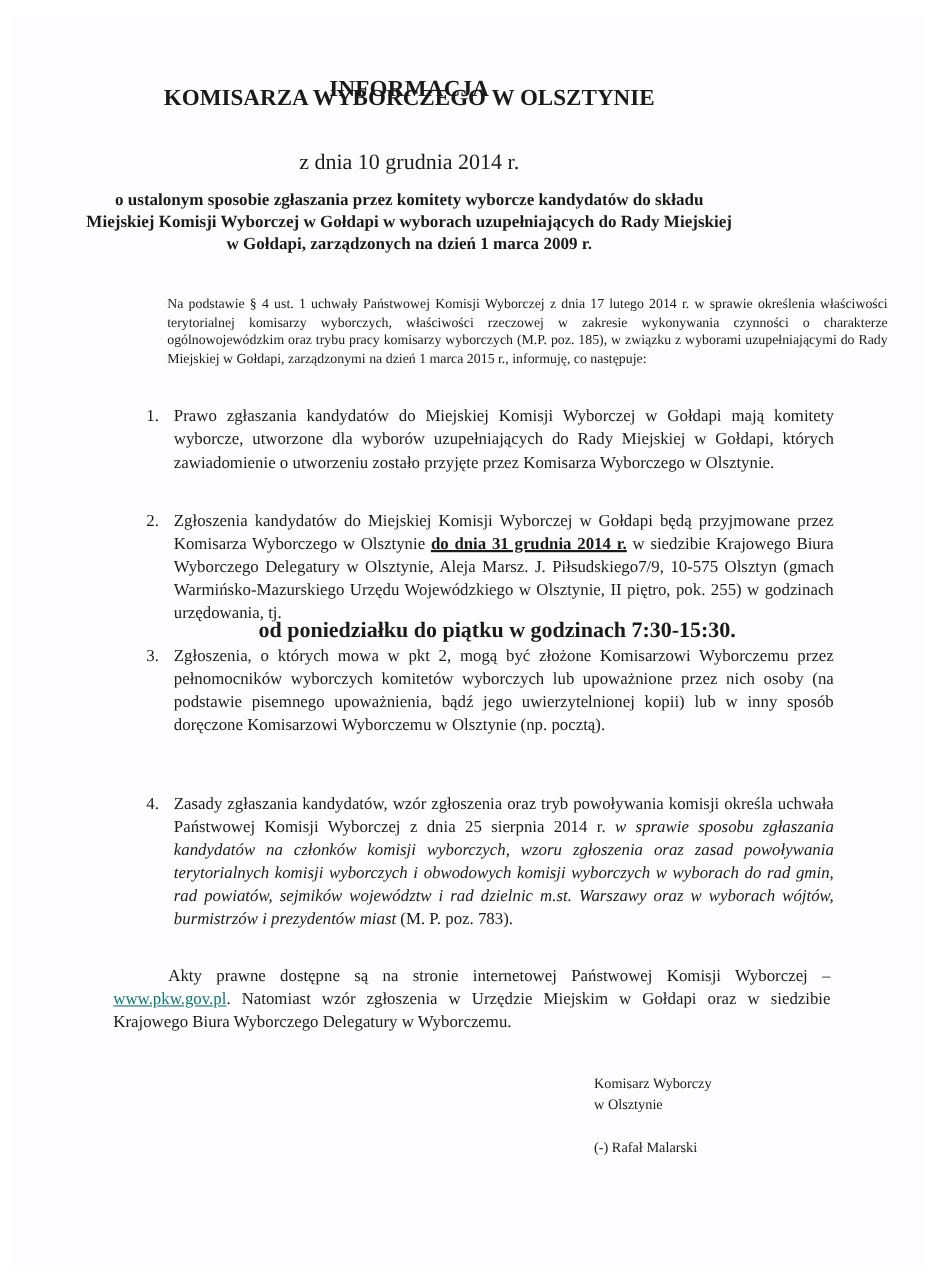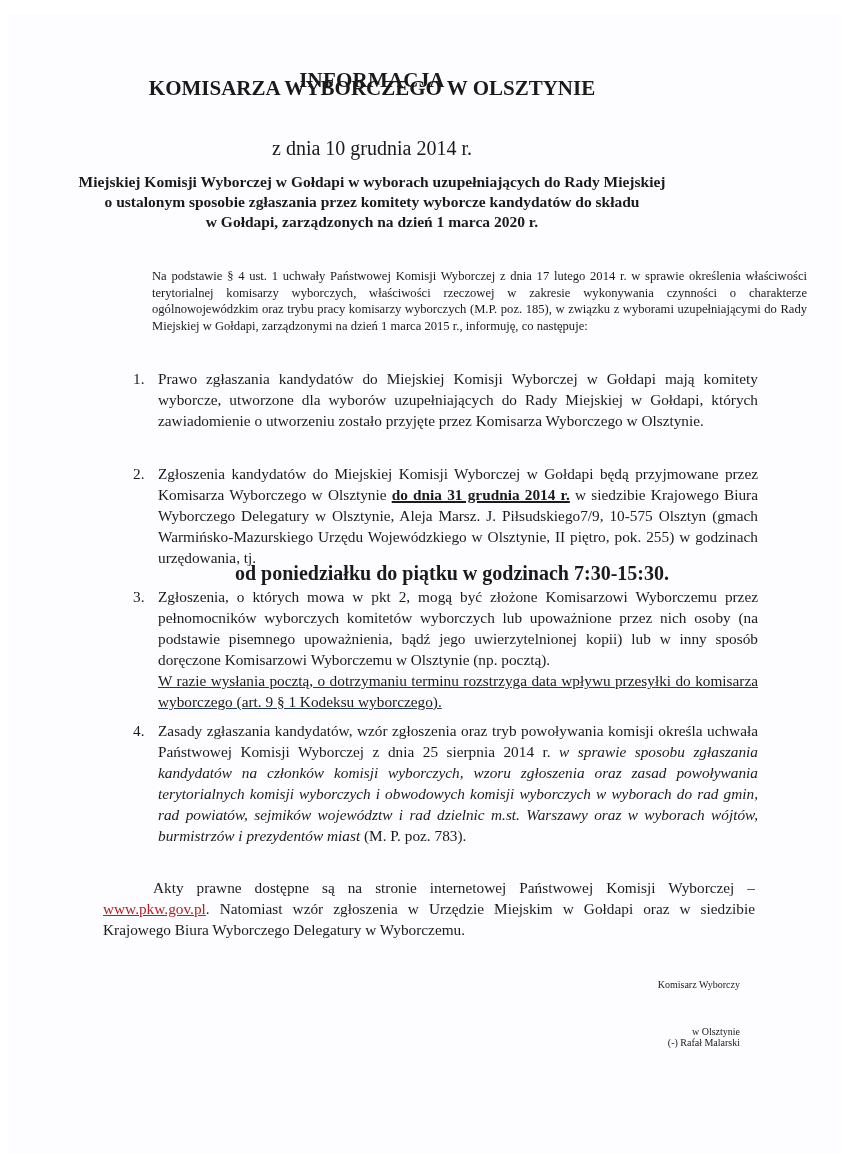--- a/index.html
+++ b/index.html
@@ -33,59 +33,58 @@
     .item4 { top: 720px; }
     .hours { top: 563px; left: 235px; font-size: 20px; font-weight: bold; line-height: 20px; }
     .u-date { font-weight: bold; text-decoration: underline; text-decoration-thickness: 2px; }
     .u-note { text-decoration: underline; text-decoration-color: #1f3a5c; }
     .it { font-style: italic; }
     .closing {
       left: 103px; width: 652px; top: 877px;
       font-size: 15.3px; line-height: 21px; text-align: justify;
     }
     .closing .indent { display: inline-block; width: 50px; }
-    .link { text-decoration: underline; color: #b91c1c; cursor: pointer; }
-    .sign { left: 540px; width: 200px; text-align: right; font-size: 10px; line-height: 20px; }
+    .link { text-decoration: underline; color: #0f766e; cursor: pointer; }
+    .sign { left: 540px; width: 200px; text-align: left; font-size: 13px; line-height: 20px; }
     .sign1 { top: 975px; }
-    .sign2 { top: 1022px; }
+    .sign2 { top: 994px; }
     .sign3 { top: 1033px; }
   </style>
 </head>
 <body>
 
 <div class="page"></div>
 
 <div class="abs center h-title">INFORMACJA</div>
 <div class="abs center h-sub">KOMISARZA WYBORCZEGO W OLSZTYNIE</div>
 <div class="abs center date">z dnia 10 grudnia 2014 r.</div>
 
 <div class="abs center subject">
+  <div>o ustalonym sposobie zgłaszania przez komitety wyborcze kandydatów do składu</div>
   <div>Miejskiej Komisji Wyborczej w Gołdapi w wyborach uzupełniających do Rady Miejskiej</div>
-  <div>o ustalonym sposobie zgłaszania przez komitety wyborcze kandydatów do składu</div>
-  <div>w Gołdapi, zarządzonych na dzień 1 marca 2020 r.</div>
+  <div>w Gołdapi, zarządzonych na dzień 1 marca 2009 r.</div>
 </div>
 
 <div class="abs intro">Na podstawie § 4 ust. 1 uchwały Państwowej Komisji Wyborczej z dnia 17 lutego 2014 r. w sprawie określenia właściwości terytorialnej komisarzy wyborczych, właściwości rzeczowej w zakresie wykonywania czynności o charakterze ogólnowojewódzkim oraz trybu pracy komisarzy wyborczych (M.P. poz. 185), w związku z wyborami uzupełniającymi do Rady Miejskiej w Gołdapi, zarządzonymi na dzień 1 marca 2015 r., informuję, co następuje:</div>
 
 <div class="abs item item1">
   <span class="num">1.</span>
   <div class="txt">Prawo zgłaszania kandydatów do Miejskiej Komisji Wyborczej w Gołdapi mają komitety wyborcze, utworzone dla wyborów uzupełniających do Rady Miejskiej w Gołdapi, których zawiadomienie o utworzeniu zostało przyjęte przez Komisarza Wyborczego w Olsztynie.</div>
 </div>
 
 <div class="abs item item2">
   <span class="num">2.</span>
   <div class="txt"><span>Zgłoszenia kandydatów do Miejskiej Komisji Wyborczej w Gołdapi będą przyjmowane przez Komisarza Wyborczego w Olsztynie </span><span class="u-date">do dnia 31 grudnia 2014 r.</span><span> w siedzibie Krajowego Biura Wyborczego Delegatury w Olsztynie, Aleja Marsz. J. Piłsudskiego7/9, 10-575 Olsztyn (gmach Warmińsko-Mazurskiego Urzędu Wojewódzkiego w Olsztynie, II piętro, pok. 255) w godzinach urzędowania, tj.</span></div>
 </div>
 <div class="abs hours">od poniedziałku do piątku w godzinach 7:30-15:30.</div>
 
 <div class="abs item item3">
   <span class="num">3.</span>
   <div class="txt">
     <div>Zgłoszenia, o których mowa w pkt 2, mogą być złożone Komisarzowi Wyborczemu przez pełnomocników wyborczych komitetów wyborczych lub upoważnione przez nich osoby (na podstawie pisemnego upoważnienia, bądź jego uwierzytelnionej kopii) lub w inny sposób doręczone Komisarzowi Wyborczemu w Olsztynie (np. pocztą).</div>
-    <div class="u-note">W razie wysłania pocztą, o dotrzymaniu terminu rozstrzyga data wpływu przesyłki do komisarza wyborczego (art. 9 § 1 Kodeksu wyborczego).</div>
   </div>
 </div>
 
 <div class="abs item item4">
   <span class="num">4.</span>
   <div class="txt"><span>Zasady zgłaszania kandydatów, wzór zgłoszenia oraz tryb powoływania komisji określa uchwała Państwowej Komisji Wyborczej z dnia 25 sierpnia 2014 r. </span><span class="it">w sprawie sposobu zgłaszania kandydatów na członków komisji wyborczych, wzoru zgłoszenia oraz zasad powoływania terytorialnych komisji wyborczych i obwodowych komisji wyborczych w wyborach do rad gmin, rad powiatów, sejmików województw i rad dzielnic m.st. Warszawy oraz w wyborach wójtów, burmistrzów i prezydentów miast</span><span> (M. P. poz. 783).</span></div>
 </div>
 
 <div class="abs closing"><span class="indent"></span><span>Akty prawne dostępne są na stronie internetowej Państwowej Komisji Wyborczej – </span><span class="link">www.pkw.gov.pl</span><span>. Natomiast wzór zgłoszenia w Urzędzie Miejskim w Gołdapi oraz w siedzibie Krajowego Biura Wyborczego Delegatury w Wyborczemu.</span></div>
 

